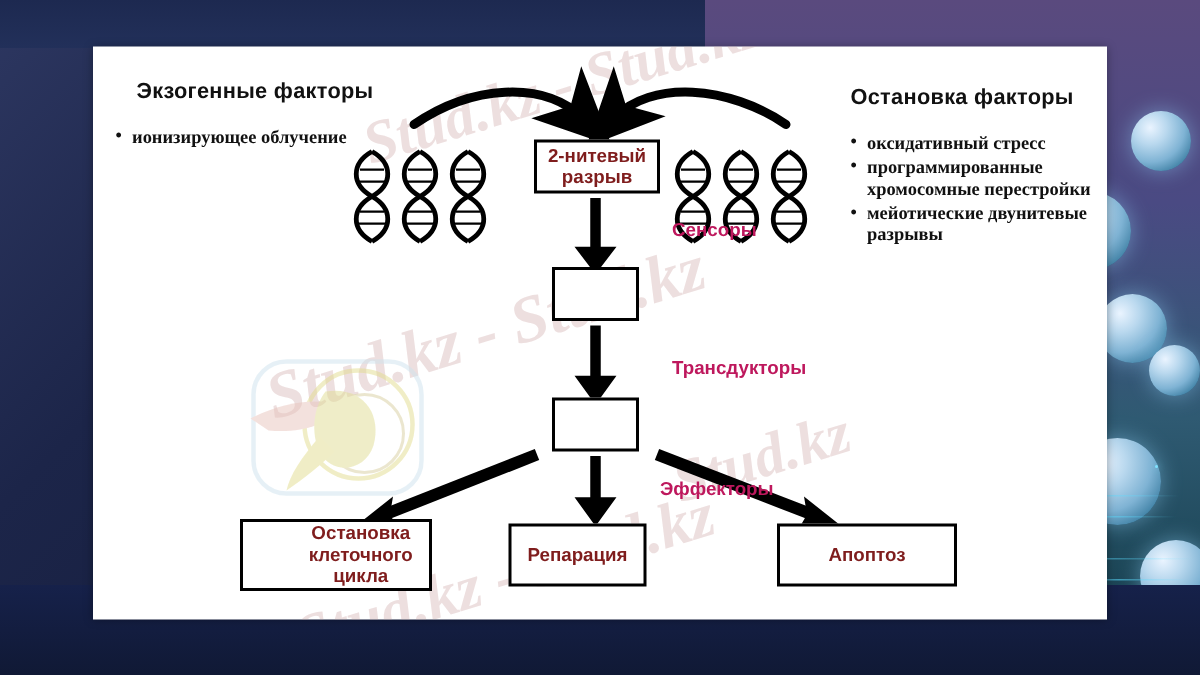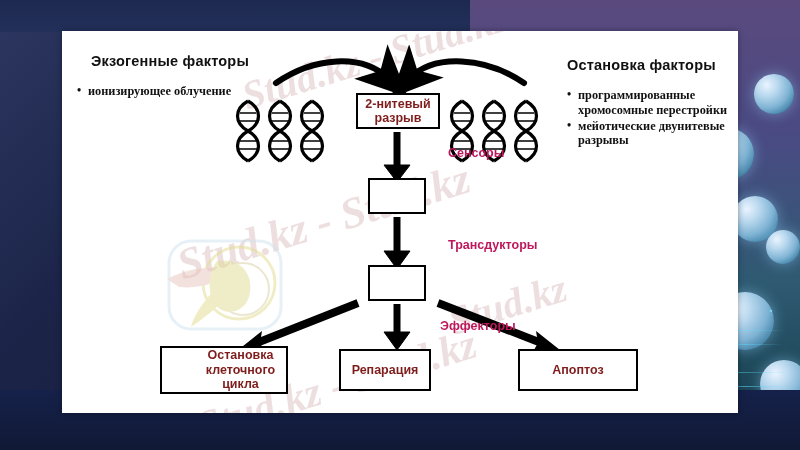--- a/index.html
+++ b/index.html
@@ -227,20 +227,21 @@
     <div class="factors" id="exo">
       <div class="head">Экзогенные факторы</div>
       <ul>
         <li>ионизирующее облучение</li>
       </ul>
     </div>
 
     <div class="factors" id="endo">
       <div class="head">Остановка факторы</div>
       <ul>
+        <li>оксидативный стресс</li>
         <li>программированные хромосомные перестройки</li>
         <li>мейотические двунитевые разрывы</li>
       </ul>
     </div>
 
     <svg id="art" viewBox="0 0 676 382">
       <defs>
         <marker id="ah" markerWidth="9" markerHeight="9" refX="4.2" refY="4.5" orient="auto">
           <path d="M0,0.5 L8.6,4.5 L0,8.5 L2.2,4.5 Z" fill="#000"></path>
         </marker>

